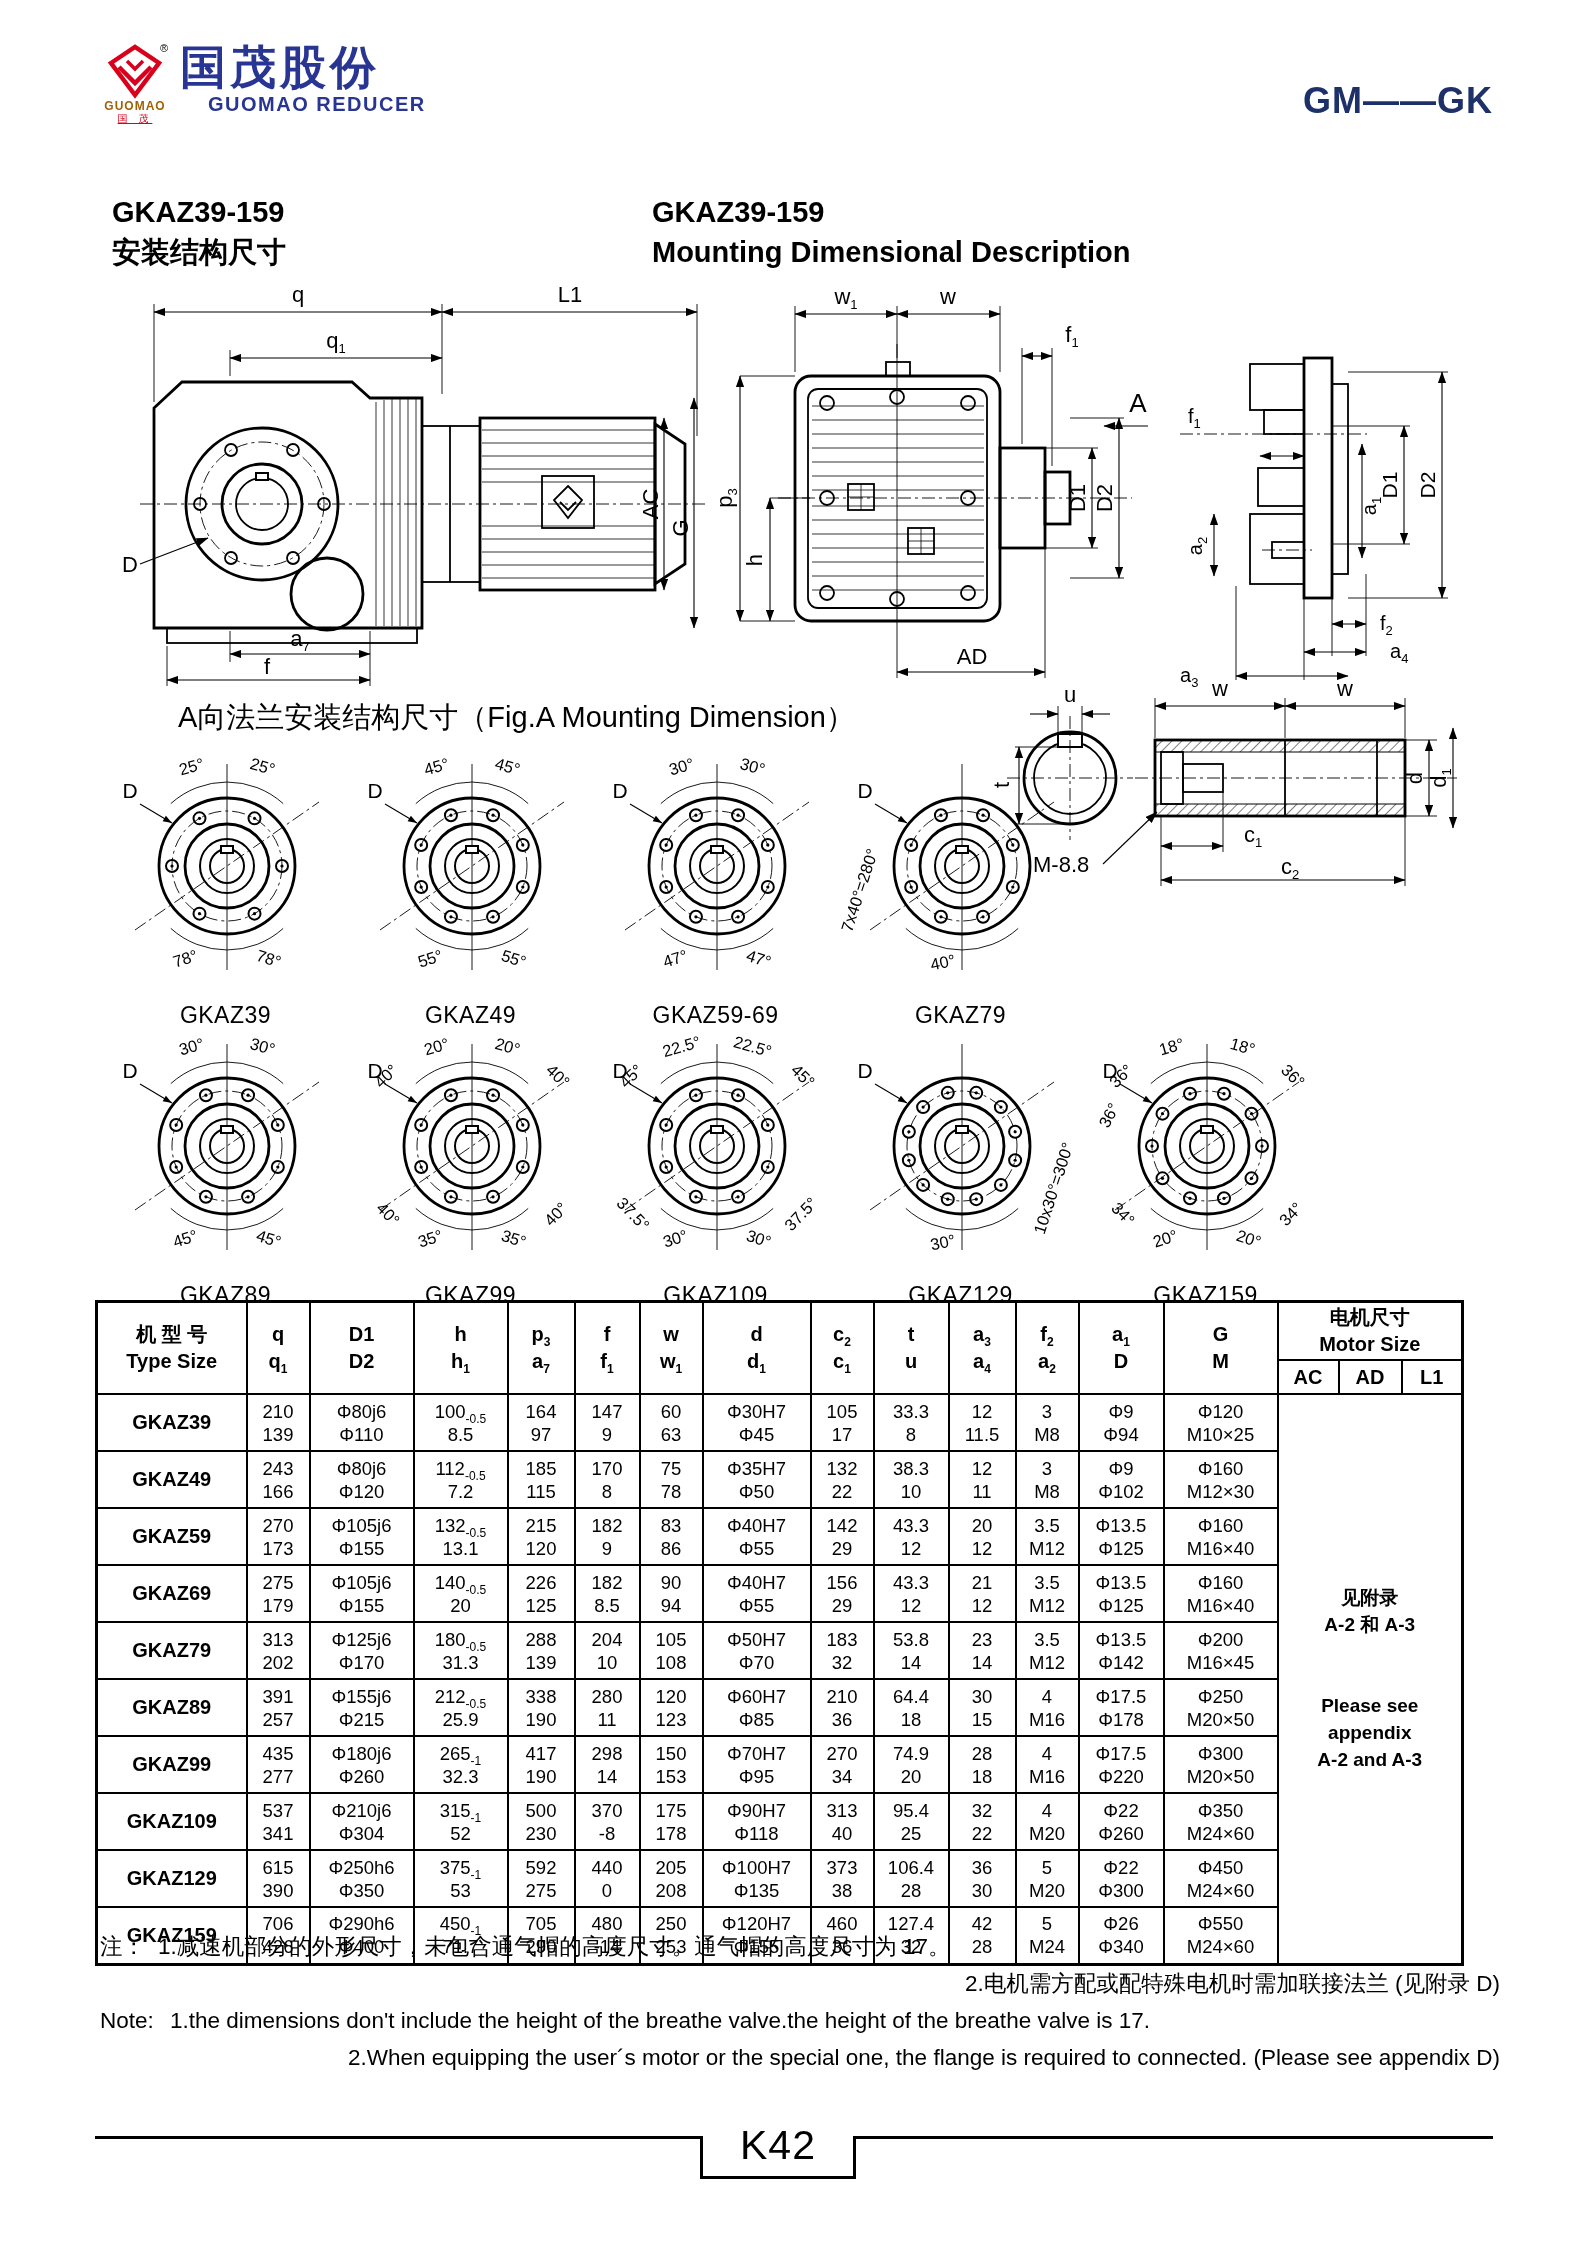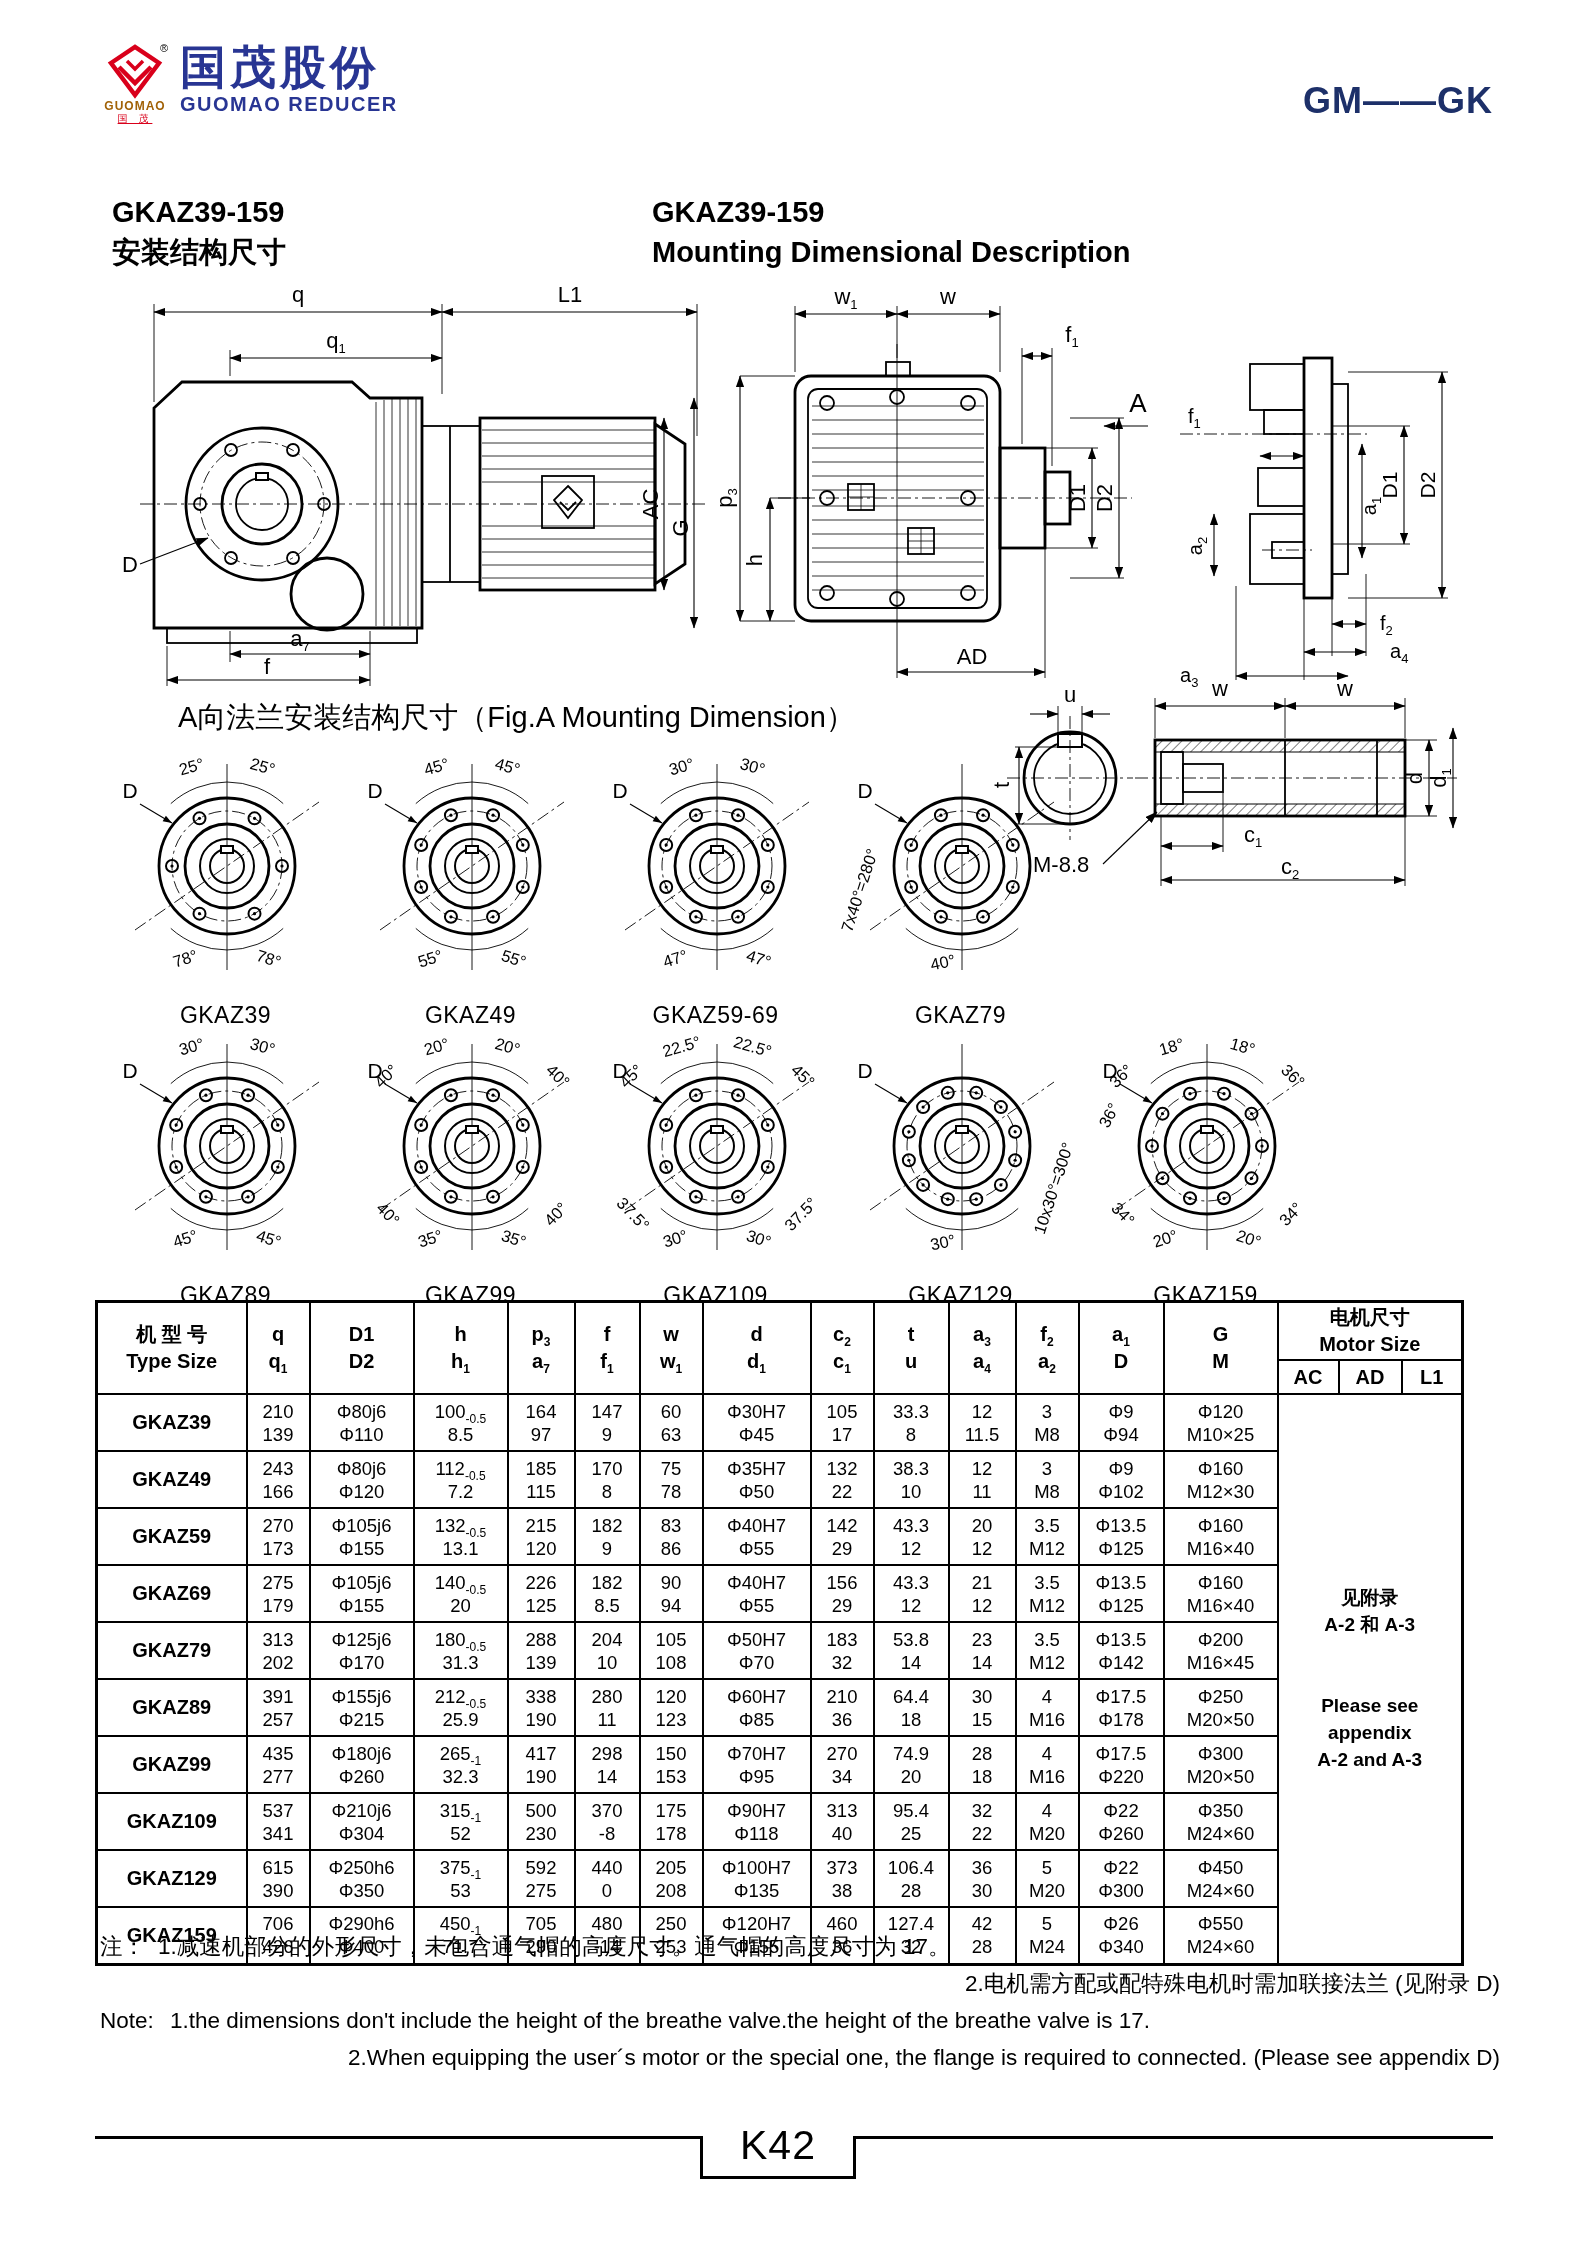--- a/index.html
+++ b/index.html
@@ -5,21 +5,21 @@
   html,body{margin:0;padding:0;}
   body{width:1588px;height:2245px;position:relative;background:#fff;color:#000;
        font-family:"Liberation Sans","DejaVu Sans",sans-serif;overflow:hidden;}
   .abs{position:absolute;}
   
   .logo-wrap{display:flex;align-items:flex-start;gap:10px;}
   .logo-mark{display:flex;flex-direction:column;align-items:center;width:70px;}
   .logo-mark-en{font-size:12px;font-weight:bold;color:#a16207;letter-spacing:1px;line-height:13px;}
   .logo-mark-cn{font-size:10px;color:#d9001b;letter-spacing:4px;line-height:12px;text-decoration:underline;}
   .brand-cn{font-size:46px;font-weight:bold;color:#283593;letter-spacing:4px;line-height:50px;}
-  .brand-en{font-size:20px;font-weight:bold;color:#283593;letter-spacing:1.5px;line-height:24px;}
+  .brand-en{font-size:20px;font-weight:bold;color:#283593;letter-spacing:1.5px;line-height:24px;margin-left:28px;}
   .series{font-size:36px;font-weight:bold;color:#1d3069;letter-spacing:1px;}
   .title-model,.title-sub{font-size:29px;font-weight:bold;line-height:40px;}
   .section-title{font-size:29px;line-height:34px;}
   
   svg{overflow:visible;}
   svg text{font-size:22px;fill:#000;font-family:"Liberation Sans","DejaVu Sans",sans-serif;}
   .ol{stroke:#000;stroke-width:2.8;fill:none;}
   .ol2{stroke:#000;stroke-width:1.8;fill:none;}
   .thin{stroke:#000;stroke-width:0.9;fill:none;}
   .fin{stroke:#000;stroke-width:0.8;}

